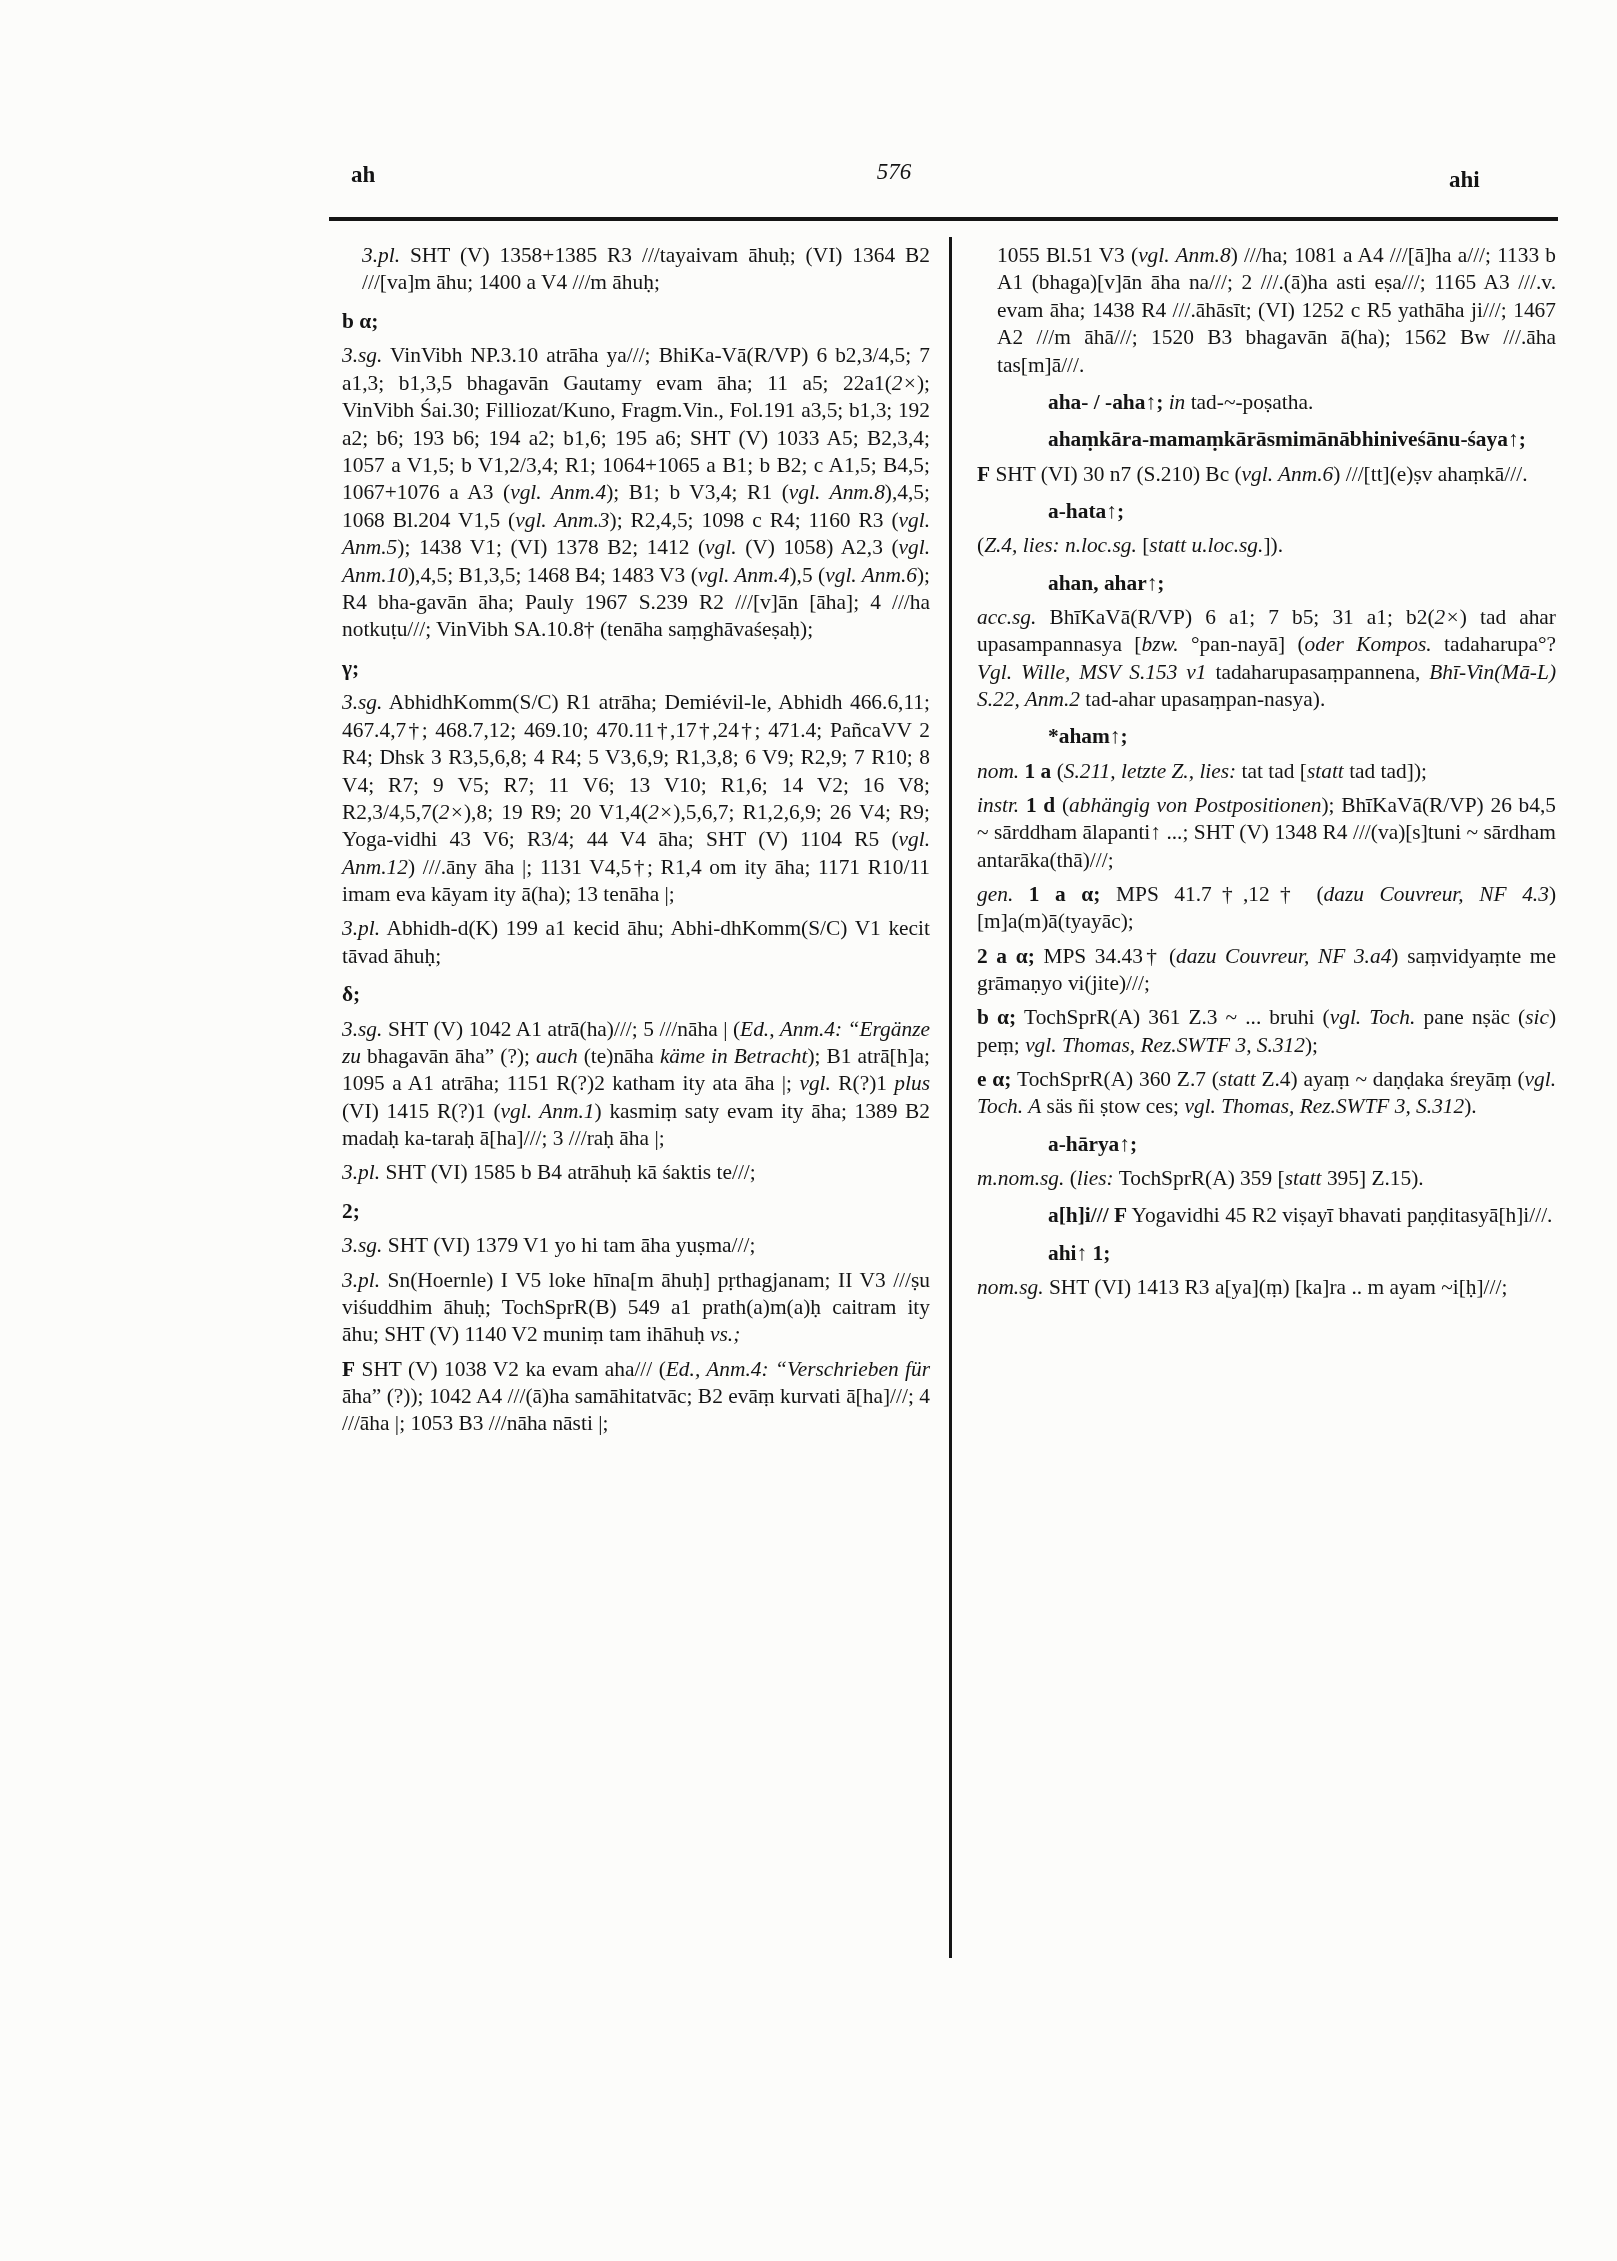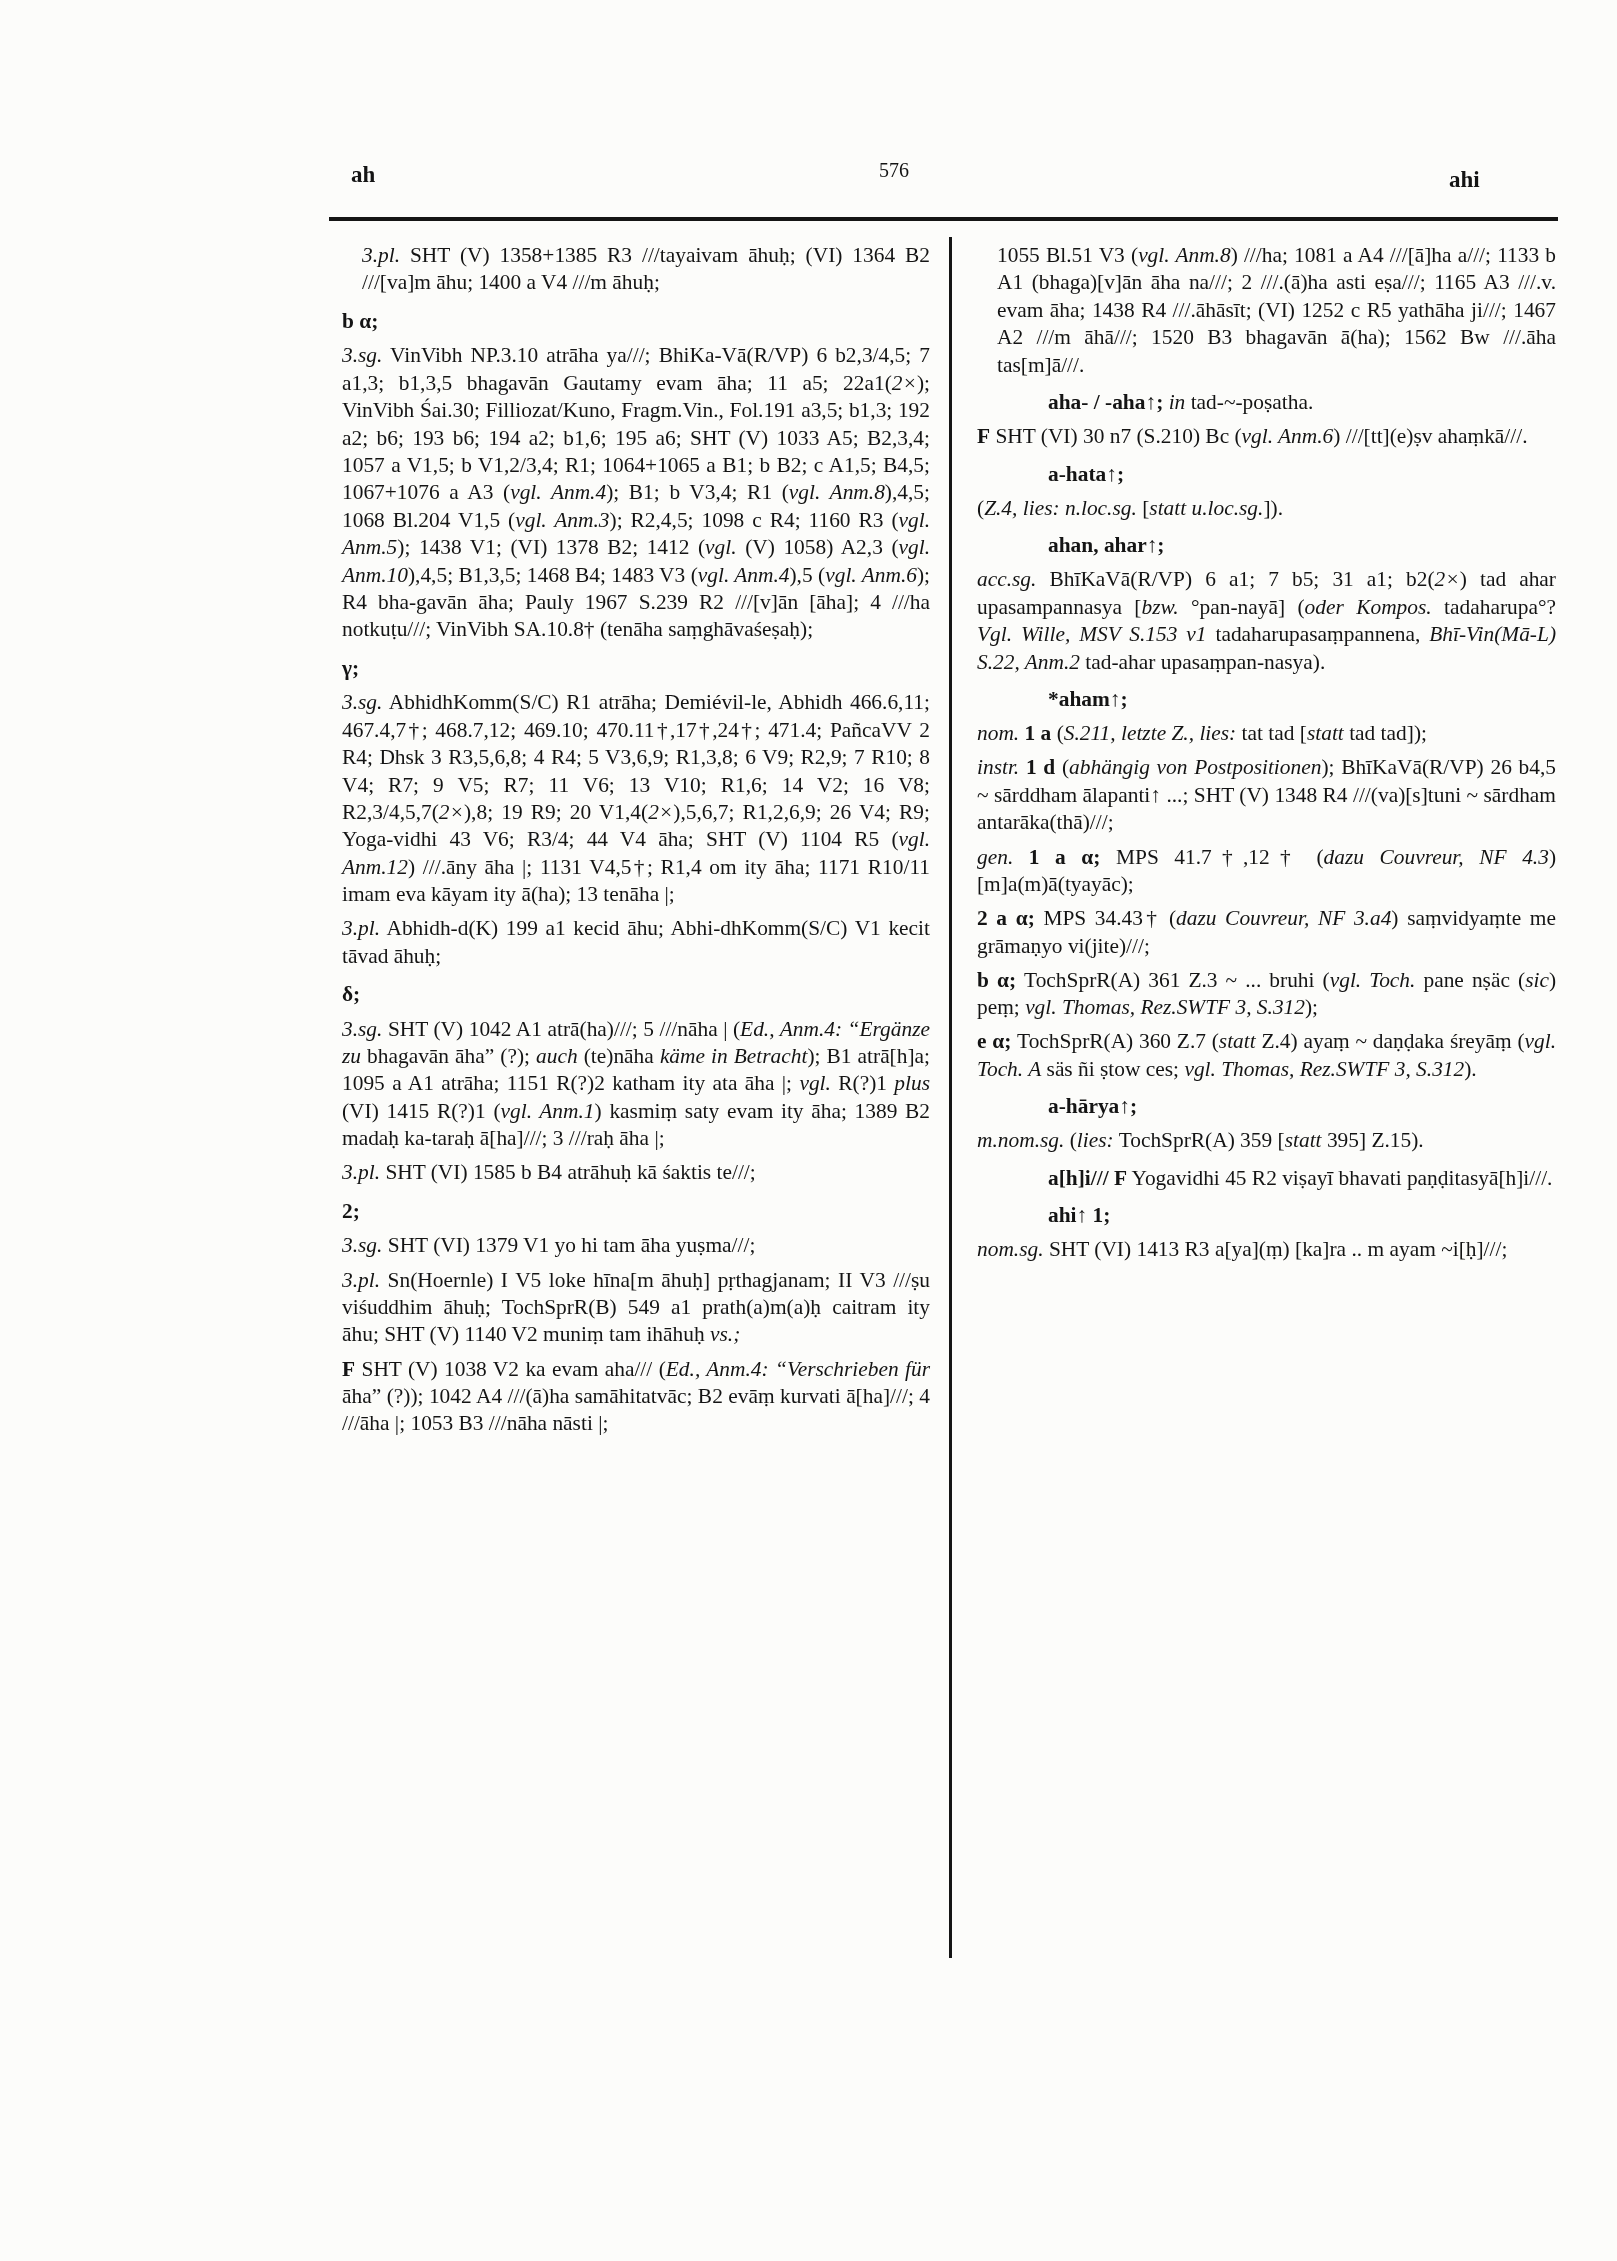--- a/index.html
+++ b/index.html
@@ -3,21 +3,21 @@
 <meta charset="utf-8">
 <style>
   html,body{margin:0;padding:0;}
   body{
     width:1618px;height:2261px;position:relative;
     background:#fcfcfa;color:#141414;
     font-family:"Liberation Serif", serif;
     -webkit-font-smoothing:antialiased;
   }
   .running-head{position:absolute;font-weight:bold;font-size:23px;margin-left:9px;}
-  .page-number{position:absolute;font-size:20px;transform:translateX(-50%);}
+  .page-number{position:absolute;font-size:23px;transform:translateX(-50%);font-style:italic;}
   .rule-h{position:absolute;background:#151515;}
   .rule-v{position:absolute;background:#151515;}
   .col{
     position:absolute;top:242px;
     font-size:21.4px;line-height:27.4px;
     text-align:justify;text-justify:inter-word;
   }
   .col-left{left:342px;width:588px;}
   .col-right{left:977px;width:579px;}
   .col p{margin:0;margin-top:6.8px;}
@@ -48,20 +48,21 @@
     <p class="entry"><span class="i">3.sg.</span><span> SHT (V) 1042 A1 atrā(ha)///; 5 ///nāha | (</span><span class="i">Ed., Anm.4: “Ergänze zu</span><span> bhagavān āha” (?); </span><span class="i">auch</span><span> (te)nāha </span><span class="i">käme in Betracht</span><span>); B1 atrā[h]a; 1095 a A1 atrāha; 1151 R(?)2 katham ity ata āha |; </span><span class="i">vgl.</span><span> R(?)1 </span><span class="i">plus</span><span> (VI) 1415 R(?)1 (</span><span class="i">vgl. Anm.1</span><span>) kasmiṃ saty evam ity āha; 1389 B2 madaḥ ka-taraḥ ā[ha]///; 3 ///raḥ āha |;</span></p>
     <p class="entry"><span class="i">3.pl.</span><span> SHT (VI) 1585 b B4 atrāhuḥ kā śaktis te///;</span></p>
     <p class="marker"><span class="b">2;</span></p>
     <p class="entry"><span class="i">3.sg.</span><span> SHT (VI) 1379 V1 yo hi tam āha yuṣma///;</span></p>
     <p class="entry"><span class="i">3.pl.</span><span> Sn(Hoernle) I V5 loke hīna[m āhuḥ] pṛthagjanam; II V3 ///ṣu viśuddhim āhuḥ; TochSprR(B) 549 a1 prath(a)m(a)ḥ caitram ity āhu; SHT (V) 1140 V2 muniṃ tam ihāhuḥ </span><span class="i">vs.;</span></p>
     <p class="entry"><span class="b">F</span><span> SHT (V) 1038 V2 ka evam aha/// (</span><span class="i">Ed., Anm.4: “Verschrieben für</span><span> āha” (?)); 1042 A4 ///(ā)ha samāhitatvāc; B2 evāṃ kurvati ā[ha]///; 4 ///āha |; 1053 B3 ///nāha nāsti |;</span></p>
   </div>
 <div class="col col-right" id="right-column">
     <p class="entry"><span>1055 Bl.51 V3 (</span><span class="i">vgl. Anm.8</span><span>) ///ha; 1081 a A4 ///[ā]ha a///; 1133 b A1 (bhaga)[v]ān āha na///; 2 ///.(ā)ha asti eṣa///; 1165 A3 ///.v. evam āha; 1438 R4 ///.āhāsīt; (VI) 1252 c R5 yathāha ji///; 1467 A2 ///m āhā///; 1520 B3 bhagavān ā(ha); 1562 Bw ///.āha tas[m]ā///.</span></p>
     <p class="headword"><span class="b">aha- / -aha↑;</span><span> </span><span class="i">in</span><span> tad-~-poṣatha.</span></p>
+    <p class="headword"><span class="b">ahaṃkāra-mamaṃkārāsmimānābhiniveśānu-śaya↑;</span></p>
     <p class="entry"><span class="b">F</span><span> SHT (VI) 30 n7 (S.210) Bc (</span><span class="i">vgl. Anm.6</span><span>) ///[tt](e)ṣv ahaṃkā///.</span></p>
     <p class="headword"><span class="b">a-hata↑;</span></p>
     <p class="entry"><span>(</span><span class="i">Z.4, lies: n.loc.sg.</span><span> [</span><span class="i">statt u.loc.sg.</span><span>]).</span></p>
     <p class="headword"><span class="b">ahan, ahar↑;</span></p>
     <p class="entry"><span class="i">acc.sg.</span><span> BhīKaVā(R/VP) 6 a1; 7 b5; 31 a1; b2(</span><span class="i">2×</span><span>) tad ahar upasampannasya [</span><span class="i">bzw.</span><span> °pan-nayā] (</span><span class="i">oder Kompos.</span><span> tadaharupa°? </span><span class="i">Vgl. Wille, MSV S.153 v1</span><span> tadaharupasaṃpannena, </span><span class="i">Bhī-Vin(Mā-L) S.22, Anm.2</span><span> tad-ahar upasaṃpan-nasya).</span></p>
     <p class="headword"><span class="b">*aham↑;</span></p>
     <p class="entry"><span class="i">nom.</span><span class="b"> 1 a </span><span>(</span><span class="i">S.211, letzte Z., lies:</span><span> tat tad [</span><span class="i">statt</span><span> tad tad]);</span></p>
     <p class="entry"><span class="i">instr.</span><span class="b"> 1 d </span><span>(</span><span class="i">abhängig von Postpositionen</span><span>); BhīKaVā(R/VP) 26 b4,5 ~ sārddham ālapanti↑ ...; SHT (V) 1348 R4 ///(va)[s]tuni ~ sārdham antarāka(thā)///;</span></p>
     <p class="entry"><span class="i">gen.</span><span class="b"> 1 a α;</span><span> MPS 41.7†,12† (</span><span class="i">dazu Couvreur, NF 4.3</span><span>) [m]a(m)ā(tyayāc);</span></p>
     <p class="entry"><span class="b">2 a α;</span><span> MPS 34.43† (</span><span class="i">dazu Couvreur, NF 3.a4</span><span>) saṃvidyaṃte me grāmaṇyo vi(jite)///;</span></p>

